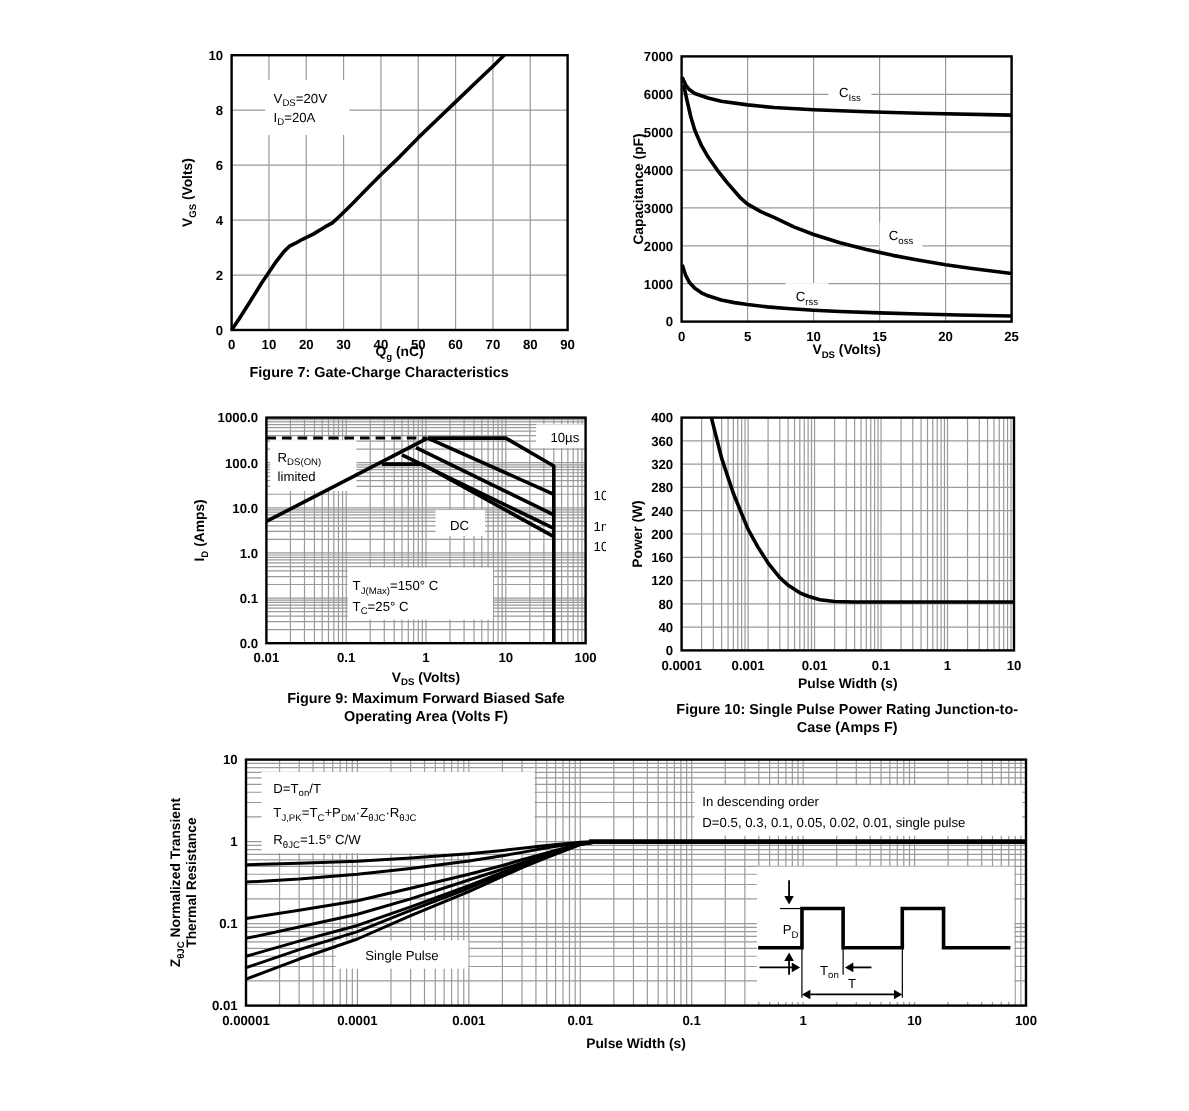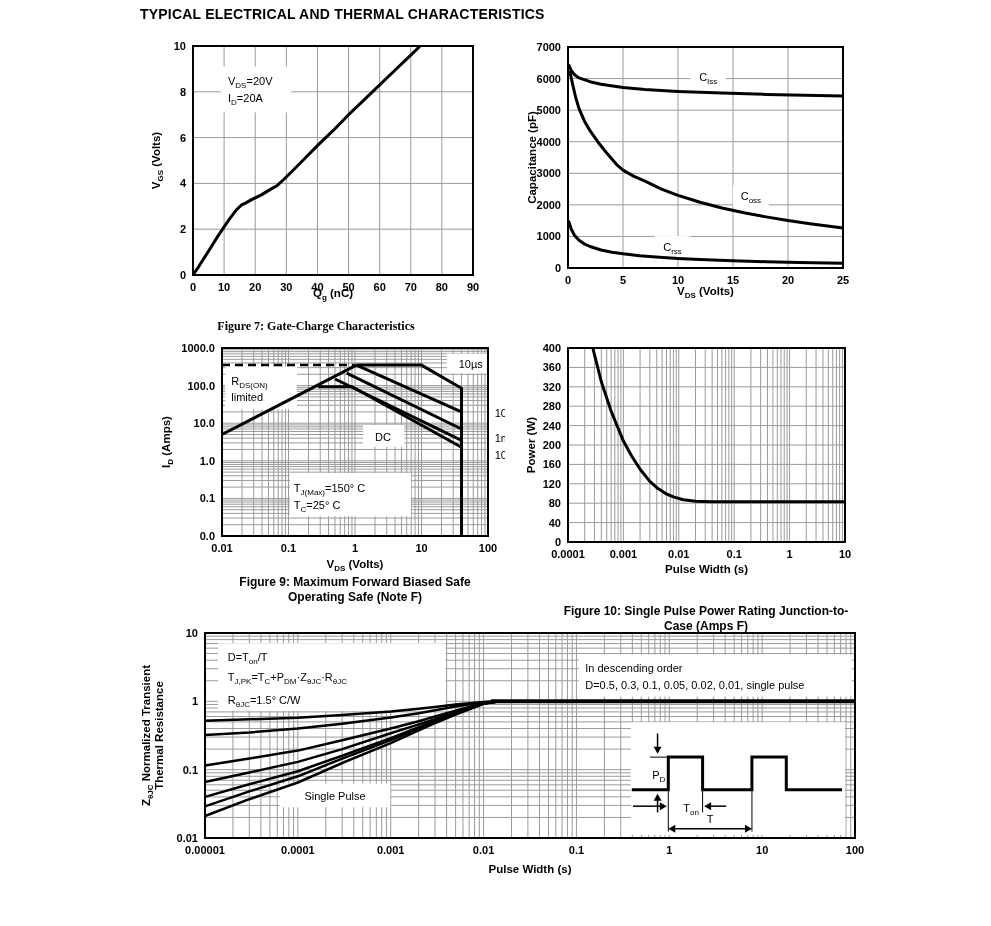--- a/index.html
+++ b/index.html
@@ -2,31 +2,30 @@
 <html><head>
 <meta charset="utf-8">
 <style>
   html,body{margin:0;padding:0;background:#fff;}
   .page{position:relative;width:991px;height:926px;background:#fff;overflow:hidden;
         font-family:"Liberation Sans","DejaVu Sans",sans-serif;color:#000;}
   .title{position:absolute;left:140px;top:6px;font-size:14px;font-weight:bold;letter-spacing:.2px;}
   .fig{position:absolute;}
   .fig svg{position:absolute;left:0;top:0;}
   .cap{position:absolute;font-size:12px;font-weight:bold;text-align:center;line-height:15px;}
-  #cap7{left:140px;top:319px;width:352px;font-family:Liberation Serif, serif;}
+  #cap7{left:140px;top:303px;width:352px;}
   #cap8{left:505px;top:303px;width:402px;}
   #cap9{left:150px;top:575px;width:410px;}
-  #cap10{left:505px;top:604px;width:402px;}
+  #cap10{left:505px;top:584px;width:402px;}
   #cap11{left:130px;top:879px;width:800px;}
 </style>
 </head>
 <body>
 
 <div class="page">
-  <div class="title">TYPICAL ELECTRICAL AND THERMAL CHARACTERISTICS</div>
 
   <div class="fig" style="left:140px;top:36px;width:352px;height:272px">
     <svg width="352" height="272">
         <rect x="0" y="0" width="352" height="272" fill="#fff"></rect>
         <line x1="53" y1="10" x2="53" y2="239" stroke="#9a9a9a" stroke-width="1"></line>
         <line x1="84.11111111111111" y1="10" x2="84.11111111111111" y2="239" stroke="#9a9a9a" stroke-width="1"></line>
         <line x1="115.22222222222223" y1="10" x2="115.22222222222223" y2="239" stroke="#9a9a9a" stroke-width="1"></line>
         <line x1="146.33333333333331" y1="10" x2="146.33333333333331" y2="239" stroke="#9a9a9a" stroke-width="1"></line>
         <line x1="177.44444444444446" y1="10" x2="177.44444444444446" y2="239" stroke="#9a9a9a" stroke-width="1"></line>
         <line x1="208.55555555555557" y1="10" x2="208.55555555555557" y2="239" stroke="#9a9a9a" stroke-width="1"></line>
@@ -462,19 +461,19 @@
         <polygon points="614.9425,204.72375 614.9425,212.72375 621.9425,208.72375" fill="#000"></polygon>
         <text x="522.2" y="158.55" text-anchor="start" font-size="11px" font-weight="normal" fill="#000"><tspan>P</tspan><tspan font-size="8px" dy="3">D</tspan></text>
         <text x="553.3025" y="192.375" text-anchor="start" font-size="11px" font-weight="normal" fill="#000"><tspan>T</tspan><tspan font-size="8px" dy="3">on</tspan></text>
         <text x="580.115" y="203.08625" text-anchor="middle" font-size="11px" font-weight="normal" fill="#000"><tspan>T</tspan></text>
       </svg>
   </div>
 
   <div class="cap" id="cap7">Figure 7: Gate-Charge Characteristics</div>
   <div class="cap" id="cap9">
     <div>Figure 9: Maximum Forward Biased Safe</div>
-    <div>Operating Safe (Note F)</div>
+    <div>Operating Area (Volts F)</div>
   </div>
   <div class="cap" id="cap10">
     <div>Figure 10: Single Pulse Power Rating Junction-to-</div>
     <div>Case (Amps F)</div>
   </div>
 </div>
 
 </body></html>

